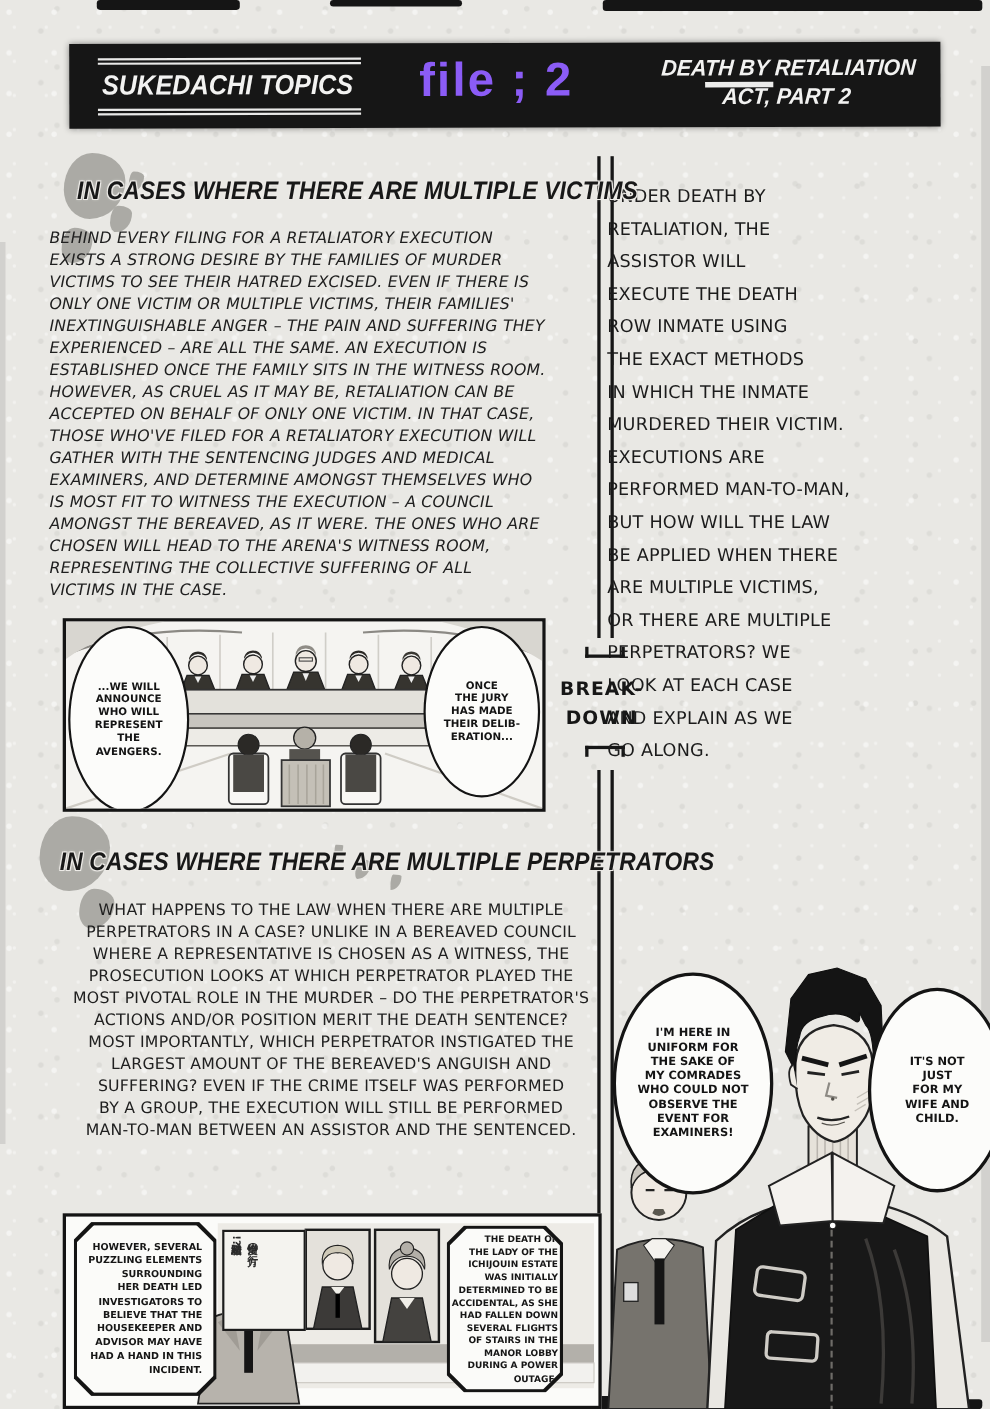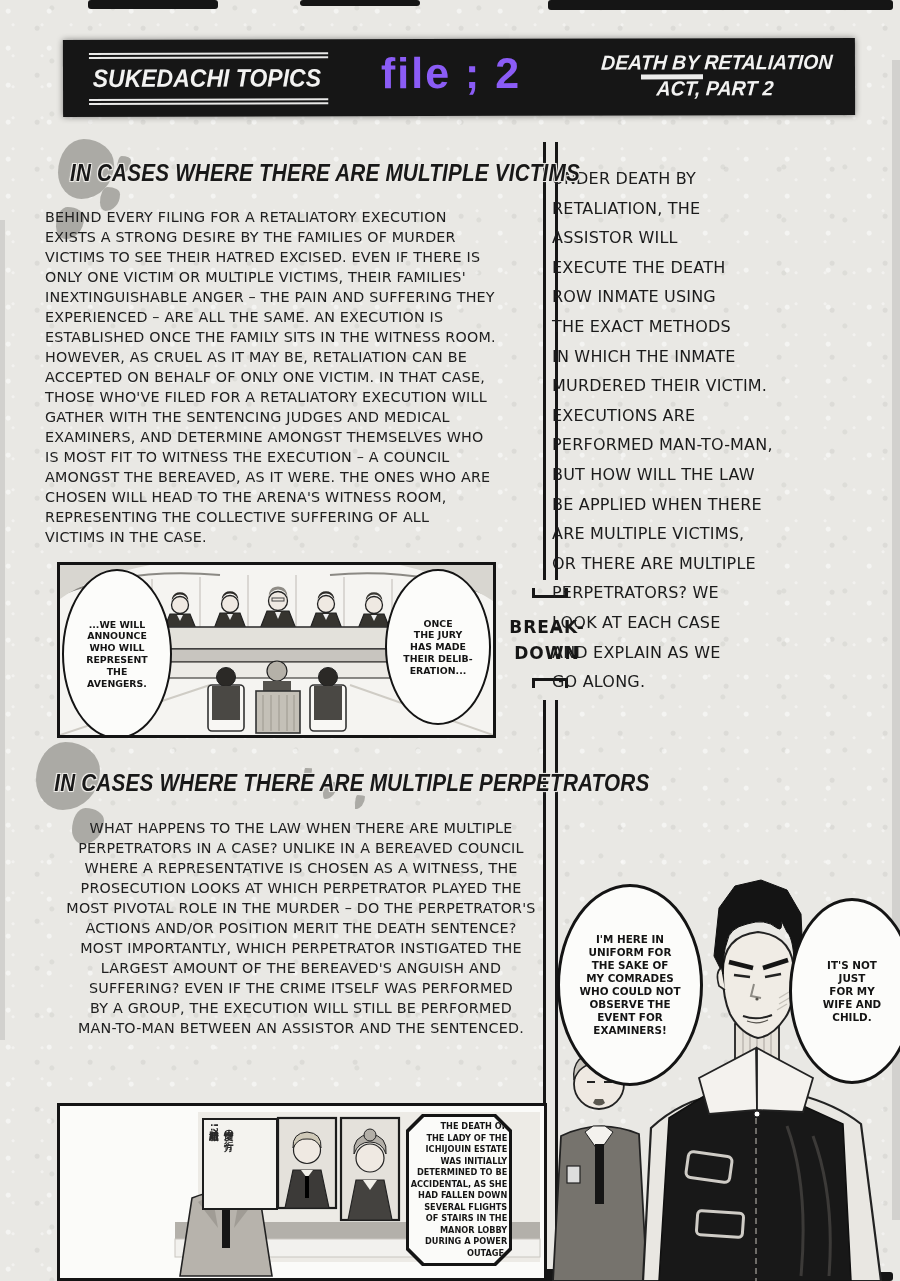--- a/index.html
+++ b/index.html
@@ -87,21 +87,21 @@
   <div class="banner">
     <div class="series">SUKEDACHI TOPICS</div>
     <div class="filelabel">file ; 2</div>
     <div class="bdash"></div>
     <div class="btitle">DEATH BY RETALIATION
 ACT, PART 2</div>
   </div>
 
   <div class="splat splat1"></div>
   <div class="hd" style="left:45px;top:160px;width:500px;">IN CASES WHERE THERE ARE MULTIPLE VICTIMS</div>
-  <div class="para" style="left:45px;top:207px;width:505px;">BEHIND EVERY FILING FOR A RETALIATORY EXECUTION
+  <div class="para" style="left:45px;top:207px;width:505px;font-style:italic;">BEHIND EVERY FILING FOR A RETALIATORY EXECUTION
 EXISTS A STRONG DESIRE BY THE FAMILIES OF MURDER
 VICTIMS TO SEE THEIR HATRED EXCISED. EVEN IF THERE IS
 ONLY ONE VICTIM OR MULTIPLE VICTIMS, THEIR FAMILIES'
 INEXTINGUISHABLE ANGER – THE PAIN AND SUFFERING THEY
 EXPERIENCED – ARE ALL THE SAME. AN EXECUTION IS
 ESTABLISHED ONCE THE FAMILY SITS IN THE WITNESS ROOM.
 HOWEVER, AS CRUEL AS IT MAY BE, RETALIATION CAN BE
 ACCEPTED ON BEHALF OF ONLY ONE VICTIM. IN THAT CASE,
 THOSE WHO'VE FILED FOR A RETALIATORY EXECUTION WILL
 GATHER WITH THE SENTENCING JUDGES AND MEDICAL
@@ -267,20 +267,32 @@
         <path d="M120,170 L132,92 Q166,78 200,92 L212,170 Z" fill="#b7b3ac" stroke="#222" stroke-width="1.6"></path>
         <path d="M152,88 L166,104 L180,88 L172,84 L160,84 Z" fill="#f4f2ee" stroke="#222" stroke-width="1"></path>
         <rect x="162" y="96" width="8" height="46" fill="#151515"></rect>
         <path d="M138,96 L152,88 L158,122 Z" fill="#a09c95"></path>
         <path d="M194,96 L180,88 L174,122 Z" fill="#a09c95"></path>
       </g>
     </svg>
     <div class="sign">
       <div>財産相続!?</div>
       <div>愛憎の行方</div>
+    </div>
+    <div class="oct" style="left:7px;top:5px;width:130px;height:158px;">
+      <div class="oct-in" style="font-size:8.7px;line-height:12.4px;">HOWEVER, SEVERAL
+PUZZLING ELEMENTS
+SURROUNDING
+HER DEATH LED
+INVESTIGATORS TO
+BELIEVE THAT THE
+HOUSEKEEPER AND
+ADVISOR MAY HAVE
+HAD A HAND IN THIS
+INCIDENT.</div>
     </div>
     <div class="oct" style="left:346px;top:8px;width:106px;height:152px;">
       <div class="oct-in" style="font-size:8.2px;line-height:11.5px;">THE DEATH OF
 THE LADY OF THE
 ICHIJOUIN ESTATE
 WAS INITIALLY
 DETERMINED TO BE
 ACCIDENTAL, AS SHE
 HAD FALLEN DOWN
 SEVERAL FLIGHTS

